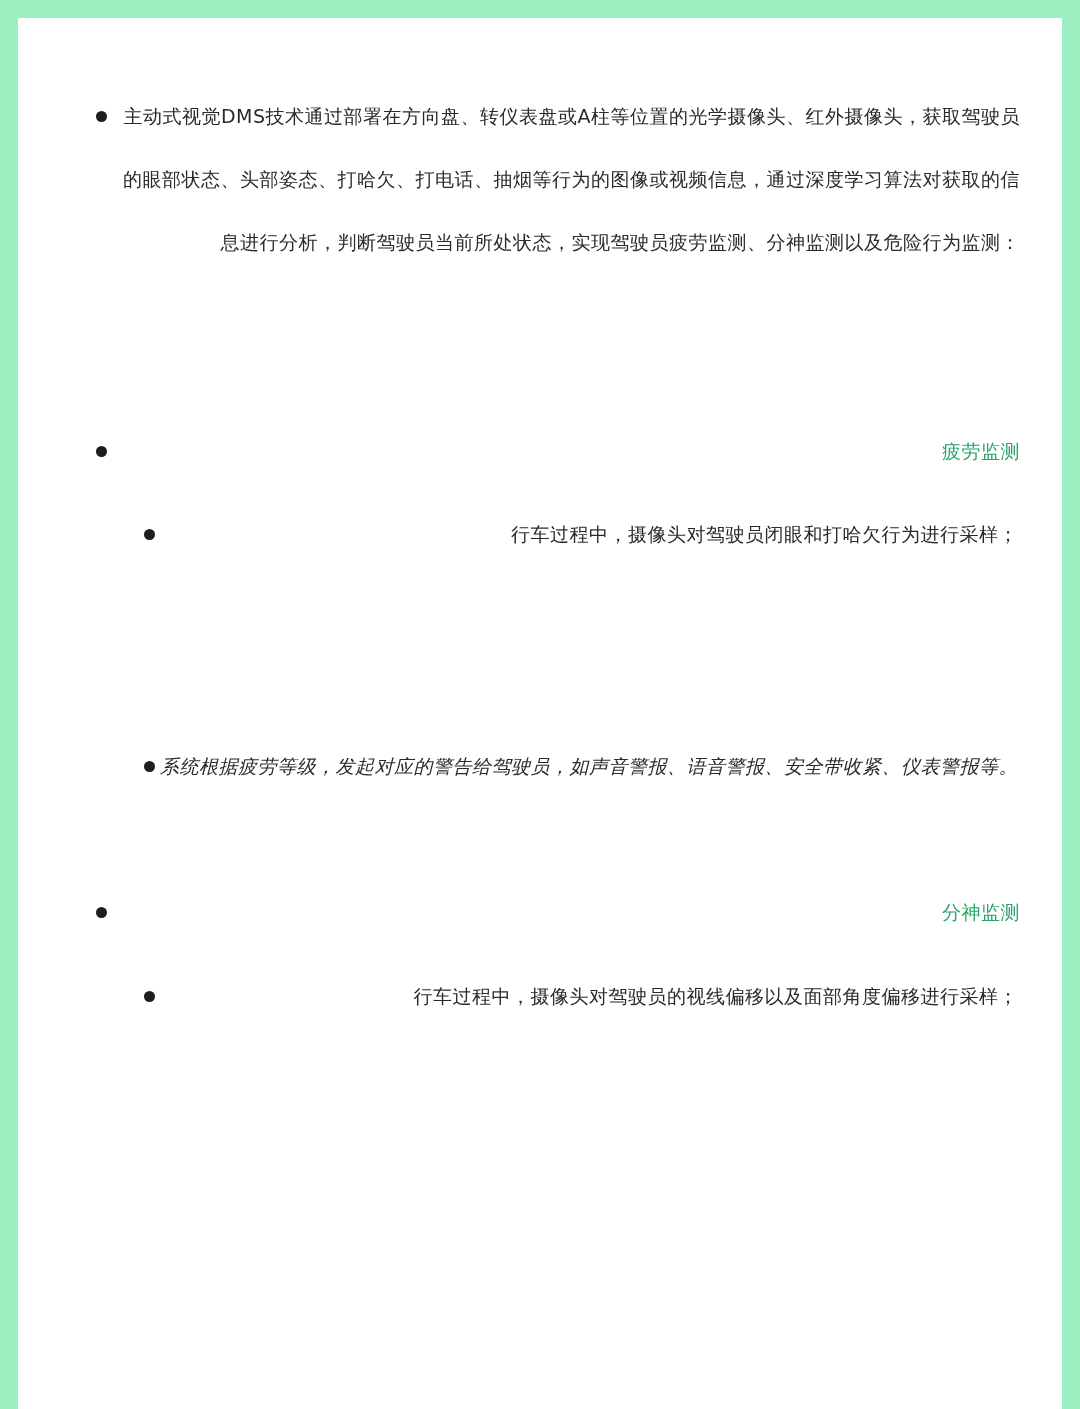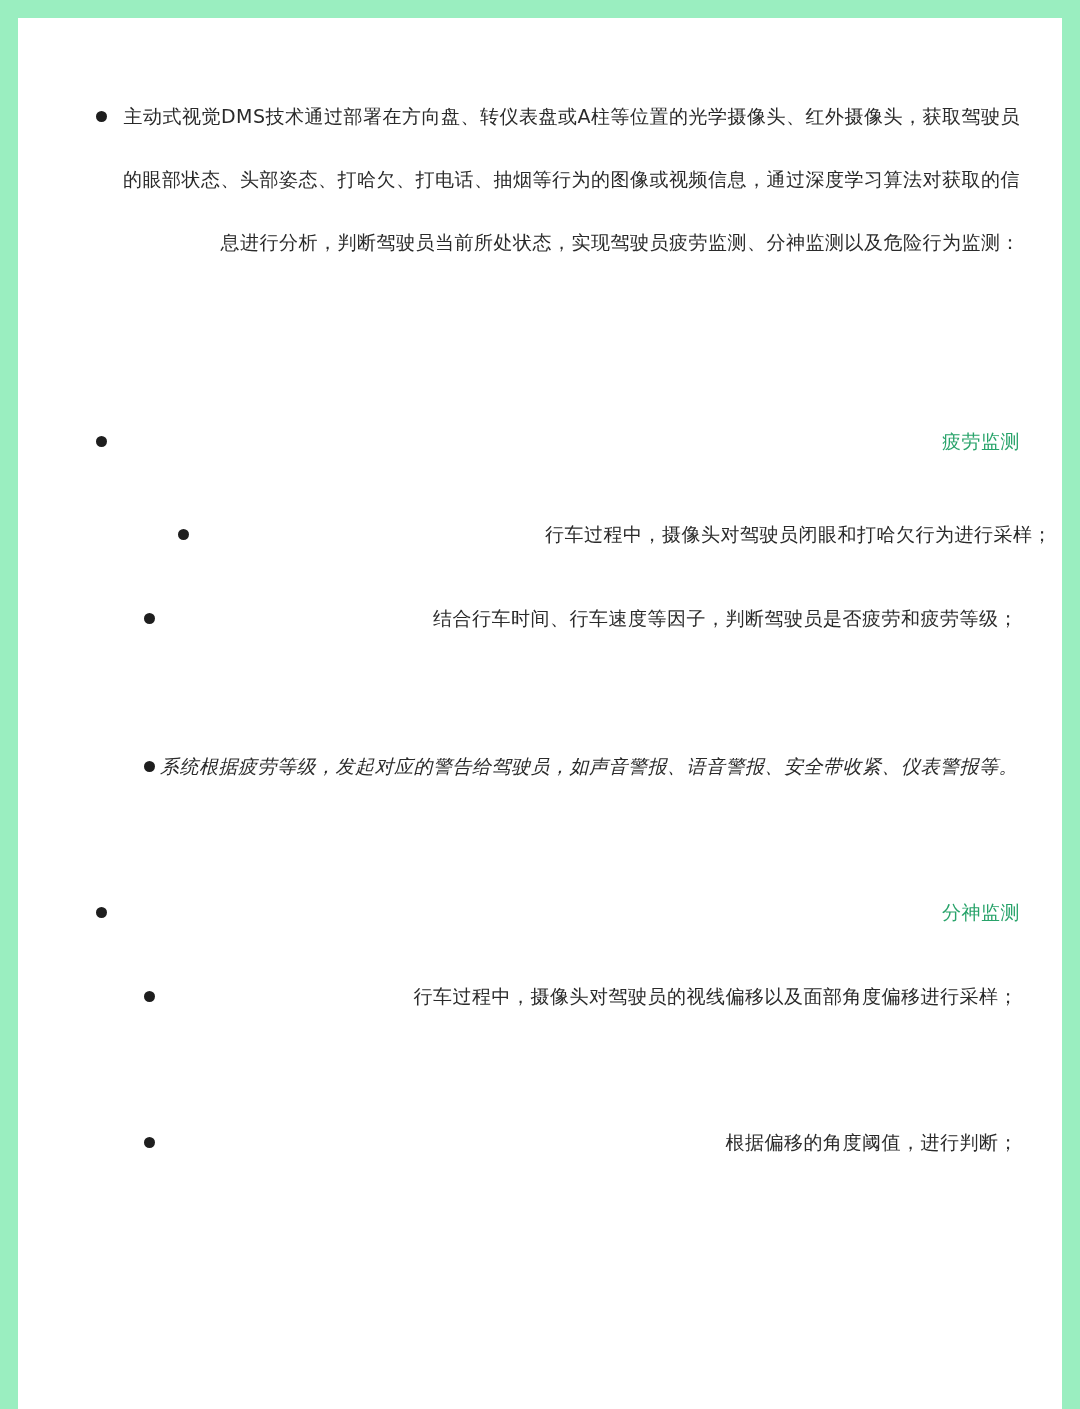--- a/index.html
+++ b/index.html
@@ -18,45 +18,37 @@
 </head>
 <body>
 
 <div class="card">
 
   <div class="item l1" style="top:67px;">
     <span class="bullet"></span>
     <span class="txt">主动式视觉DMS技术通过部署在方向盘、转仪表盘或A柱等位置的光学摄像头、红外摄像头，获取驾驶员的眼部状态、头部姿态、打哈欠、打电话、抽烟等行为的图像或视频信息，通过深度学习算法对获取的信息进行分析，判断驾驶员当前所处状态，实现驾驶员疲劳监测、分神监测以及危险行为监测：</span>
   </div>
 
-  <div class="item l1 heading" style="top:392px;">
+  <div class="item l1 heading" style="top:402px;">
     <span class="bullet"></span>
     <span class="txt">疲劳监测</span>
   </div>
 
-  <div class="item l2" style="top:485px;margin-left:34px;">
+  <div class="item l2" style="top:485px;">
     <span class="bullet"></span>
     <span class="txt">行车过程中，摄像头对驾驶员闭眼和打哈欠行为进行采样；</span>
-  </div>
-  <div class="item l2" style="top:569px;">
-    <span class="bullet"></span>
-    <span class="txt">结合行车时间、行车速度等因子，判断驾驶员是否疲劳和疲劳等级；</span>
   </div>
   <div class="item l2" style="top:717px;font-style:italic;">
     <span class="bullet"></span>
     <span class="txt">系统根据疲劳等级，发起对应的警告给驾驶员，如声音警报、语音警报、安全带收紧、仪表警报等。</span>
   </div>
 
   <div class="item l2" style="top:947px;">
     <span class="bullet"></span>
     <span class="txt">行车过程中，摄像头对驾驶员的视线偏移以及面部角度偏移进行采样；</span>
   </div>
 
   <div class="item l1 heading" style="top:863px;">
     <span class="bullet"></span>
     <span class="txt">分神监测</span>
   </div>
-  <div class="item l2" style="top:1093px;">
-    <span class="bullet"></span>
-    <span class="txt">根据偏移的角度阈值，进行判断；</span>
-  </div>
 
 </div>
 
 </body></html>

